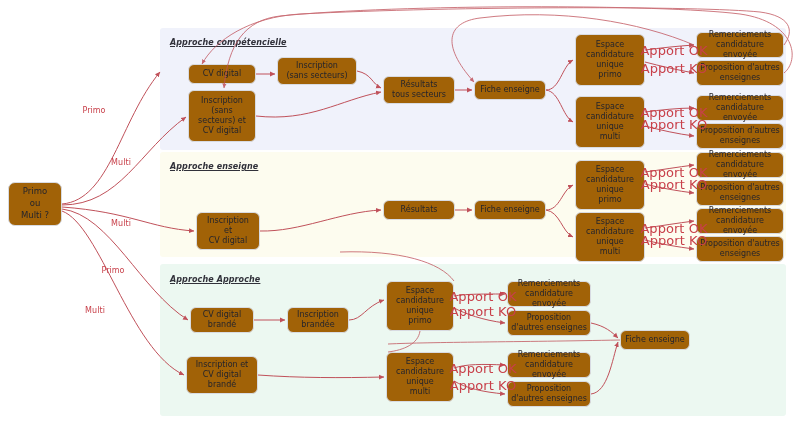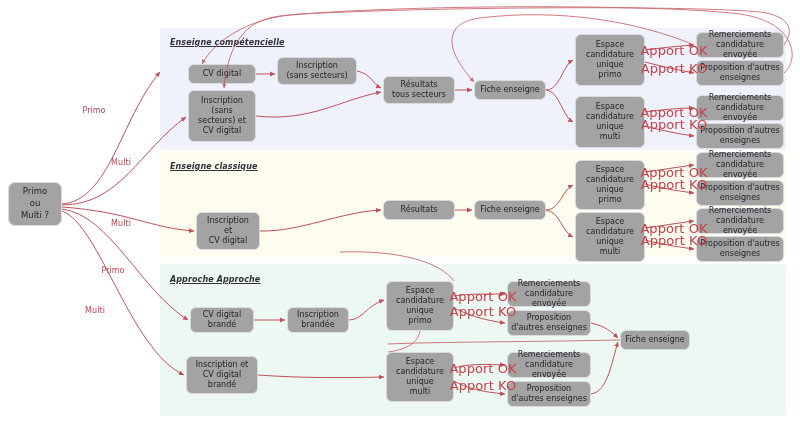--- a/index.html
+++ b/index.html
@@ -11,40 +11,40 @@
   #canvas{position:absolute;inset:0;width:800px;height:424px;}
   svg.edges{position:absolute;left:0;top:0;width:800px;height:424px;pointer-events:none;}
 
   .panel{position:absolute;border-radius:3px;}
   .panel-title{
     position:absolute;font-style:italic;font-weight:bold;font-size:8px;
     color:#31313a;text-decoration:underline;white-space:nowrap;letter-spacing:.1px;
   }
 
   .node{
-    position:absolute;background:#a3a3a3;border:1px solid #d8dbe2;border-radius:6px;
+    position:absolute;background:#a16207;border:1px solid #d8dbe2;border-radius:6px;
     display:flex;align-items:center;justify-content:center;text-align:center;
     font-size:8px;line-height:1.26;color:#24242c;padding:2px 3px;
     box-sizing:border-box;
   }
   .node.start{border-radius:7px;font-size:8.5px;line-height:1.4;}
   .edge-label{
     position:absolute;color:#c8404a;font-size:13px;white-space:nowrap;
     transform:translate(-50%,-50%);letter-spacing:.05px;
   }
   .edge-label.big{font-size:8px;}
 </style>
 </head>
 <body>
 
 <div id="canvas">
 
   <div id="panels">
       <div class="panel" style="left: 160px; top: 28px; width: 626px; height: 122px; background: rgb(240, 242, 251);"></div>
-      <div class="panel-title" style="left: 170px; top: 38px;">Enseigne compétencielle</div>
+      <div class="panel-title" style="left: 170px; top: 38px;">Approche compétencielle</div>
       <div class="node" style="left: 188px; top: 64px; width: 68px; height: 20px;">
         <span>CV digital</span>
       </div>
       <div class="node" style="left: 277px; top: 57px; width: 80px; height: 28px;">
         <span>Inscription<br>(sans secteurs)</span>
       </div>
       <div class="node" style="left: 188px; top: 90px; width: 68px; height: 52px;">
         <span>Inscription<br>(sans<br>secteurs) et<br>CV digital</span>
       </div>
       <div class="node" style="left: 383px; top: 76px; width: 72px; height: 28px;">
@@ -65,21 +65,21 @@
       <div class="node" style="left: 696px; top: 60px; width: 88px; height: 26px;">
         <span>Proposition d'autres<br>enseignes</span>
       </div>
       <div class="node" style="left: 696px; top: 95px; width: 88px; height: 26px;">
         <span>Remerciements<br>candidature envoyée</span>
       </div>
       <div class="node" style="left: 696px; top: 123px; width: 88px; height: 26px;">
         <span>Proposition d'autres<br>enseignes</span>
       </div>
       <div class="panel" style="left: 160px; top: 152px; width: 626px; height: 105px; background: rgb(253, 252, 239);"></div>
-      <div class="panel-title" style="left: 170px; top: 162px;">Enseigne classique</div>
+      <div class="panel-title" style="left: 170px; top: 162px;">Approche enseigne</div>
       <div class="node" style="left: 196px; top: 212px; width: 64px; height: 38px;">
         <span>Inscription<br>et<br>CV digital</span>
       </div>
       <div class="node" style="left: 383px; top: 200px; width: 72px; height: 20px;">
         <span>Résultats</span>
       </div>
       <div class="node" style="left: 474px; top: 200px; width: 72px; height: 20px;">
         <span>Fiche enseigne</span>
       </div>
       <div class="node" style="left: 575px; top: 160px; width: 70px; height: 50px;">

